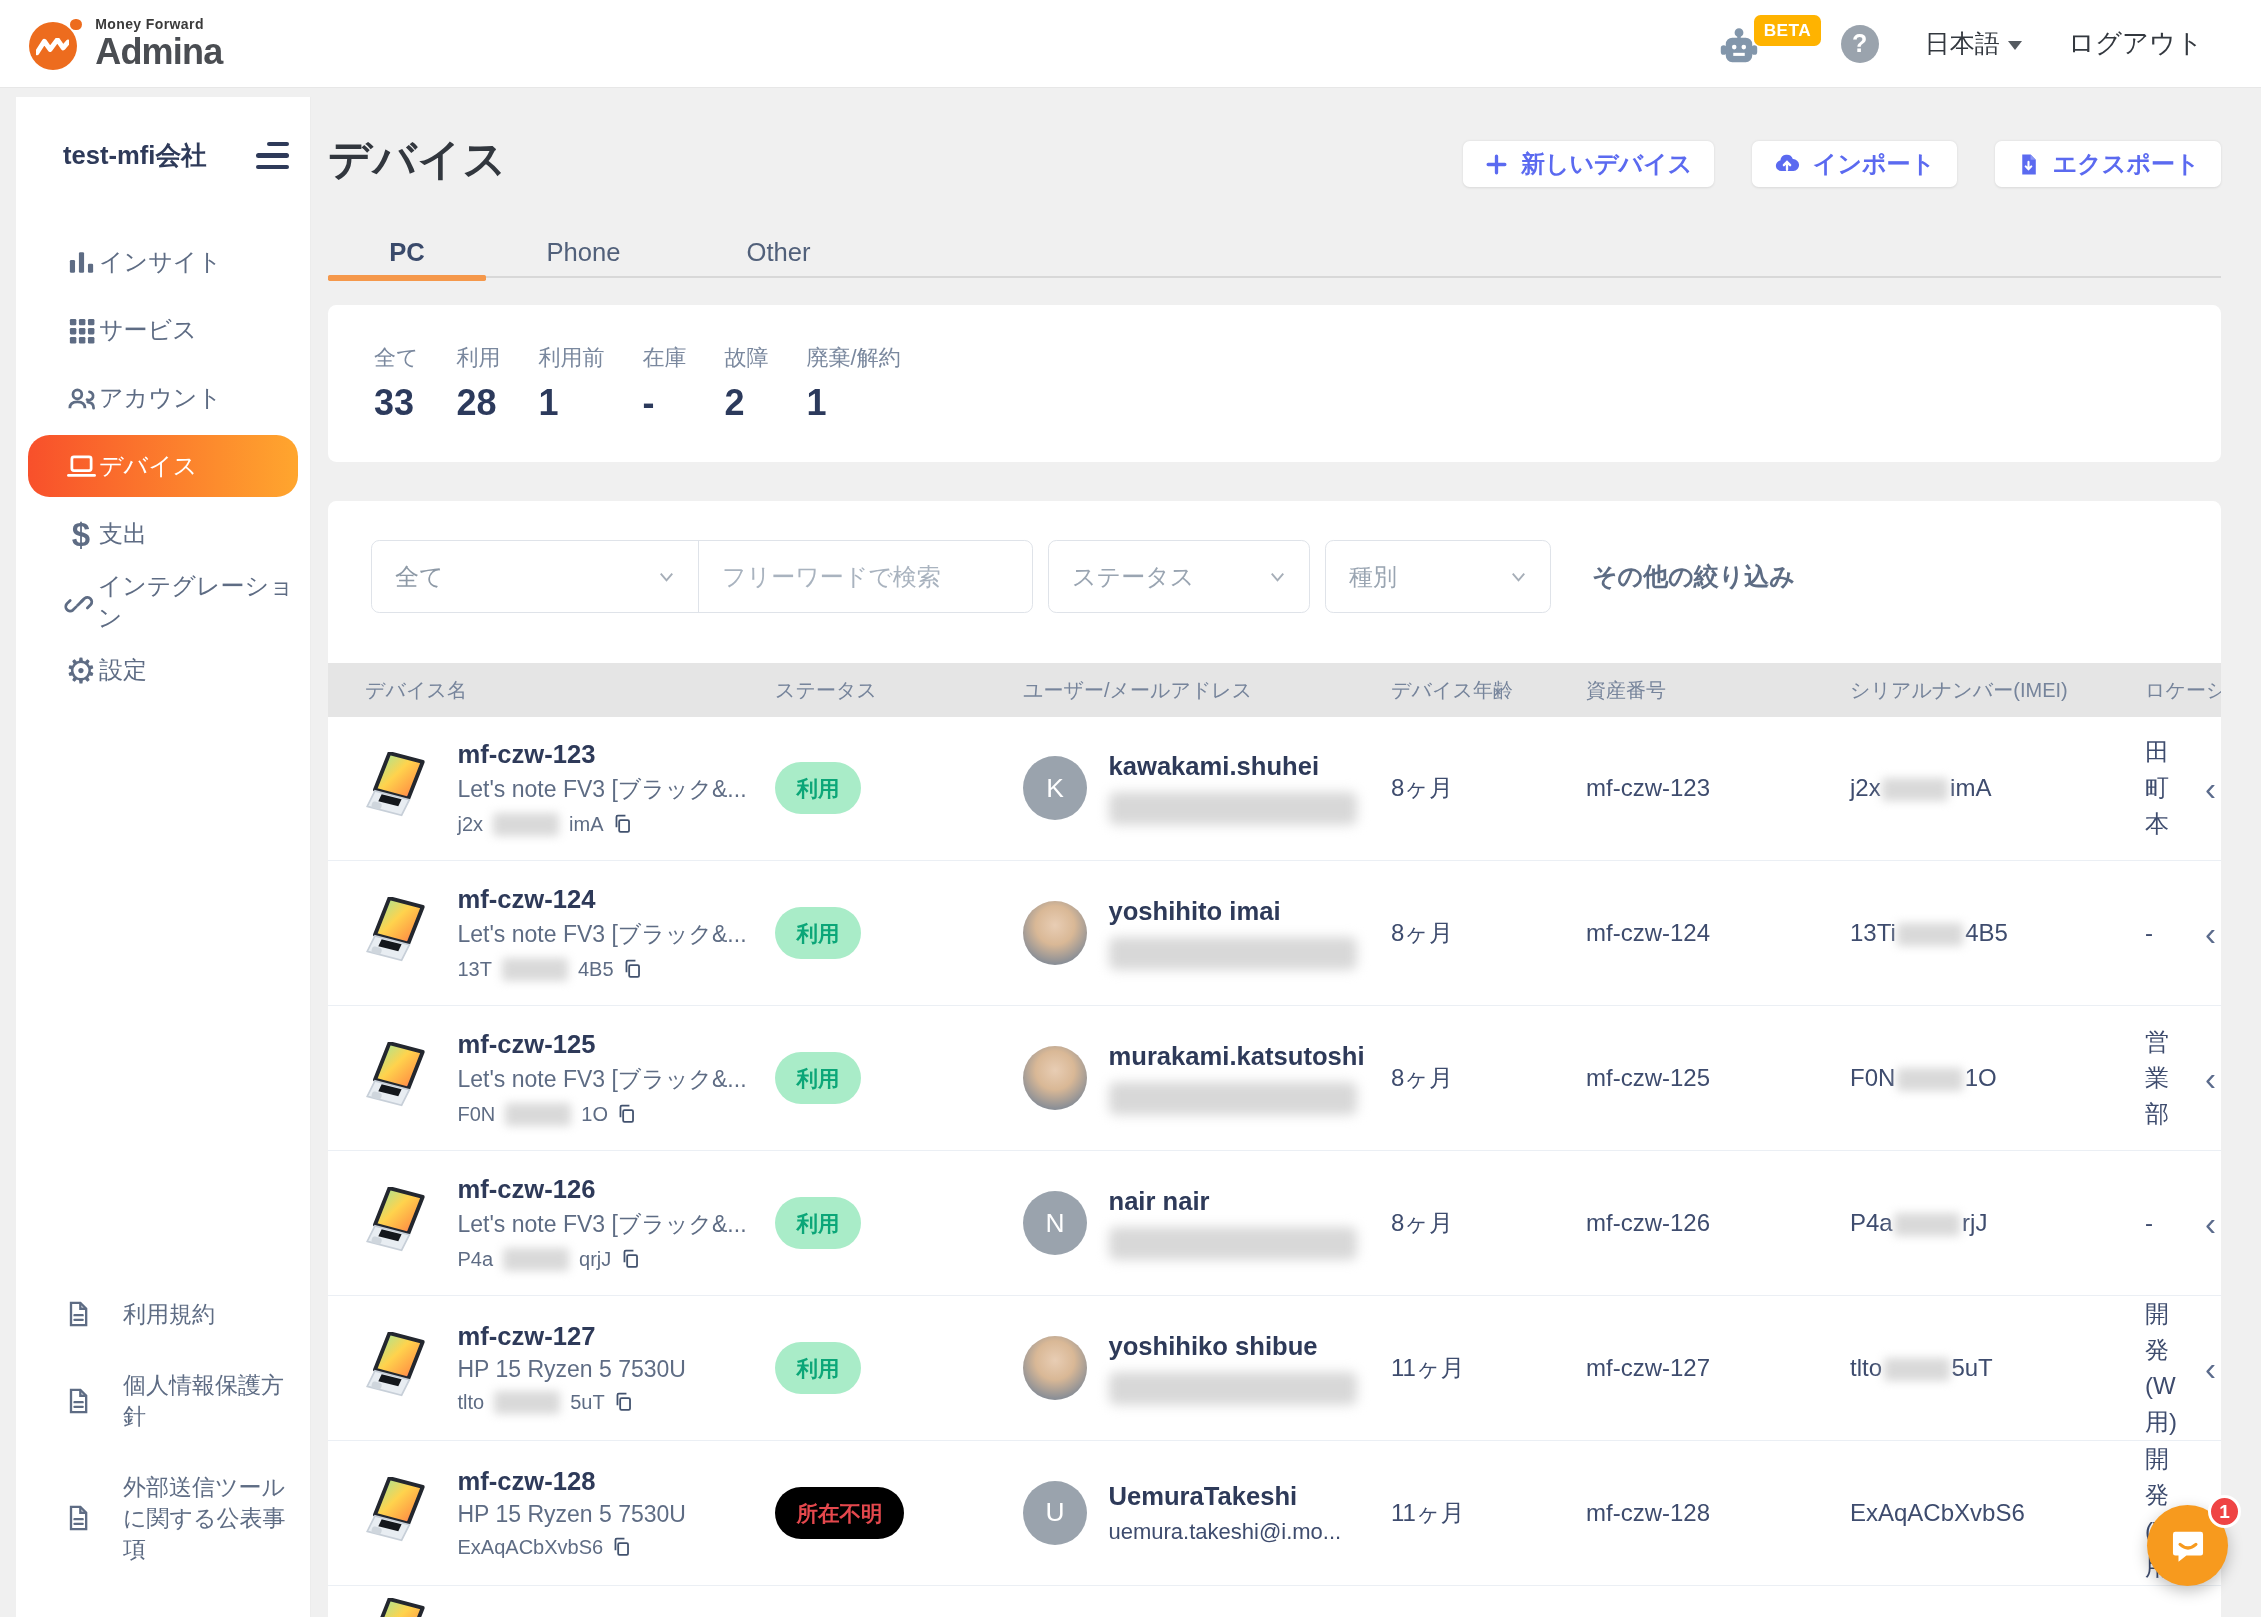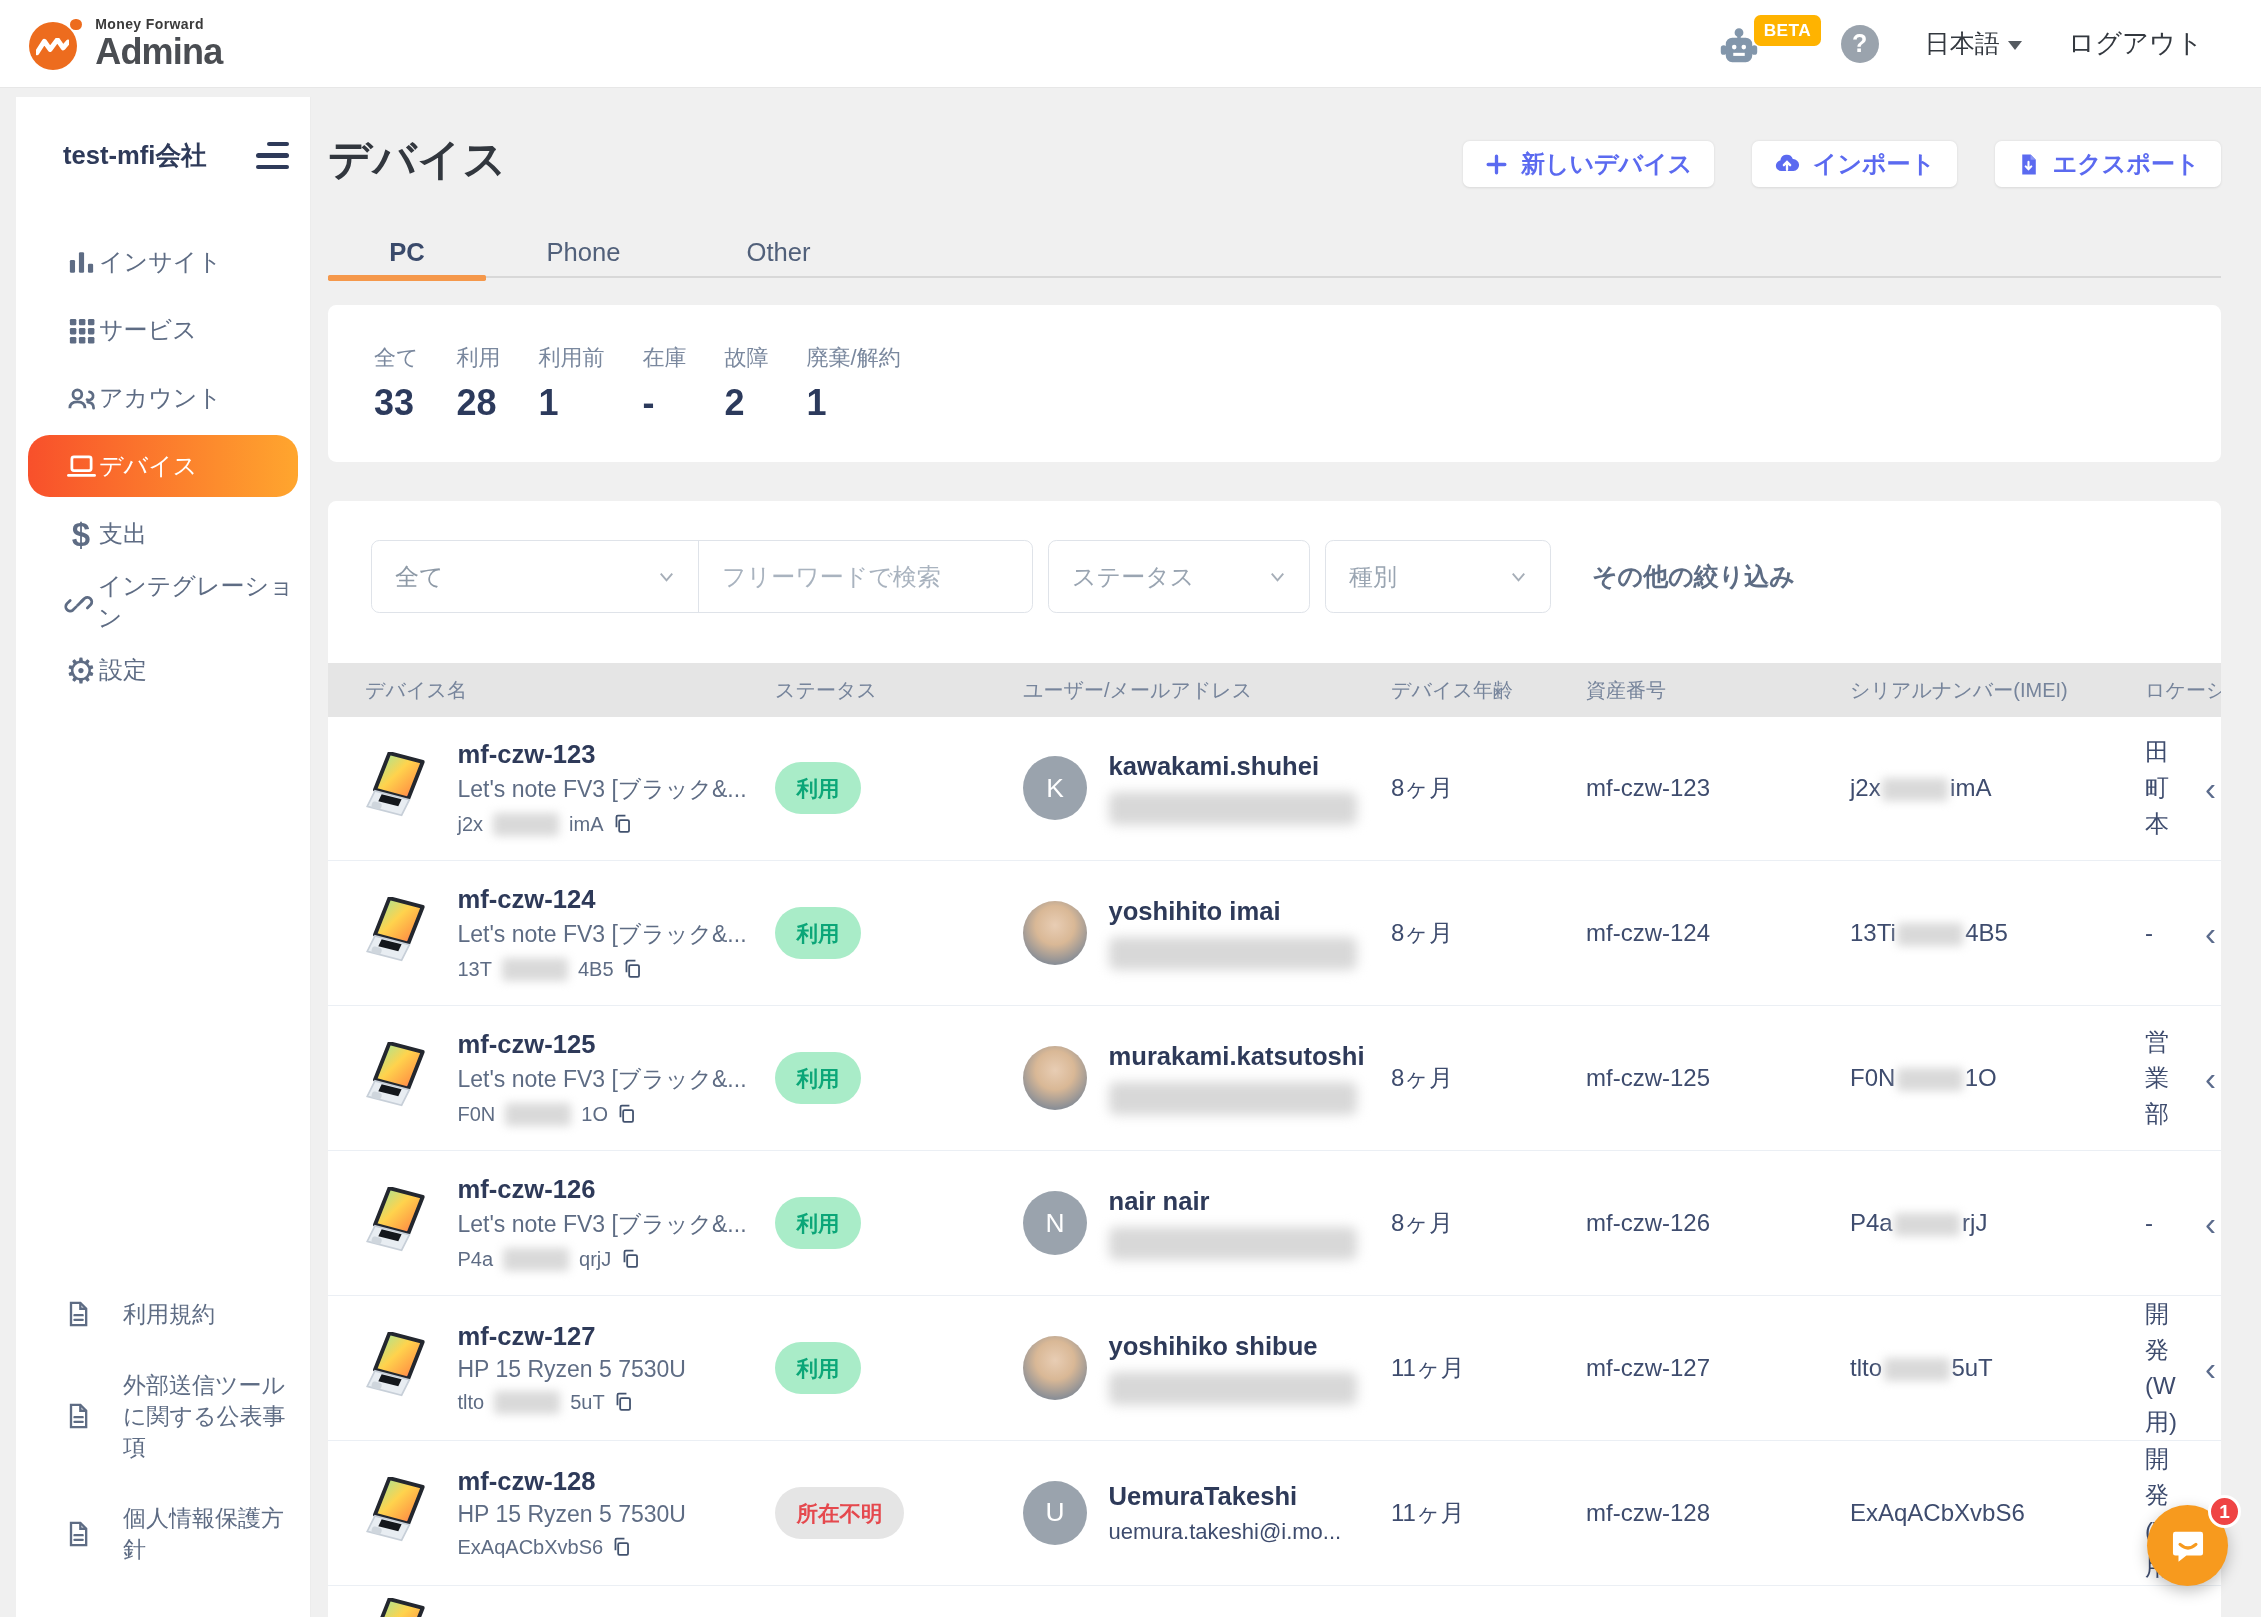--- a/index.html
+++ b/index.html
@@ -85,21 +85,21 @@
   .laptop { width:71px; height:71px; flex:none; }
   .dev-name { font-size:25.6px; font-weight:bold; color:#2E3A59; }
   .dev-model { font-size:23px; color:#5E6C84; margin-top:5px; white-space:nowrap; }
   .dev-serial { font-size:20px; color:#5E6C84; margin-top:7.4px; display:flex; align-items:center; gap:8.3px; }
   .blurbit { display:inline-block; width:73px; height:26.4px; background:#d9d9d9; border-radius:3.3px; filter:blur(5px); vertical-align:middle; margin:0 1.7px; }
   .blurbit.small { width:66px; height:23px; }
   .copy-icon { cursor:pointer; display:inline-flex; }
 
   .badge { display:inline-block; padding:11.6px 21.5px; border-radius:26.4px; font-size:21.5px; font-weight:bold; }
   .badge.active { background:#A9ECC8; color:#0CA678; }
-  .badge.missing { background:#e5e5e5; color:#E5484D; }
+  .badge.missing { background:#000000; color:#E5484D; }
 
   .user-cell { display:flex; align-items:center; gap:21.5px; padding-right:20px; }
   .avatar { width:64px; height:64px; border-radius:50%; flex:none; display:flex; align-items:center; justify-content:center; color:#fff; font-size:26.4px; background:#9AA3AD; }
   .avatar.photo { background:radial-gradient(circle at 50% 38%, #e8cdb4 0%, #d9b896 38%, #8b8f96 75%, #777d85 100%); }
   .user-name { font-size:25.6px; font-weight:bold; color:#2E3A59; max-width:272px; word-break:break-all; line-height:1.25; }
   .email-blur { width:248px; height:33px; border-radius:6.6px; background:#d8d8d8; filter:blur(5.8px); margin-top:8.3px; }
   .email-text { font-size:22px; color:#3E4C6E; margin-top:6.6px; }
 
   .loc-cell { line-height:1.5; padding-right:30px; overflow:hidden; }
   .row-chevron { position:absolute; right:5px; top:50%; transform:translateY(-50%); color:#5B6B8C; font-size:33px; line-height:1; cursor:pointer; }
@@ -249,34 +249,34 @@
         </div>
         <div class="foot-link">
           <span class="nicon">
             <svg width="28" height="28" viewBox="0 0 24 24" fill="none" stroke="currentColor" stroke-width="2">
               <path d="M6 2.5 h8 l5 5 V21.5 h-13 z"></path>
               <path d="M14 2.5 v5 h5"></path>
               <path d="M9 13 h7 M9 17 h7" stroke-linecap="round"></path>
             </svg>
           </span>
           <span>
-            <div>外部送信ツール</div>
-            <div>に関する公表事項</div>
+            <div>個人情報保護方針</div>
           </span>
         </div>
         <div class="foot-link">
           <span class="nicon">
             <svg width="28" height="28" viewBox="0 0 24 24" fill="none" stroke="currentColor" stroke-width="2">
               <path d="M6 2.5 h8 l5 5 V21.5 h-13 z"></path>
               <path d="M14 2.5 v5 h5"></path>
               <path d="M9 13 h7 M9 17 h7" stroke-linecap="round"></path>
             </svg>
           </span>
           <span>
-            <div>個人情報保護方針</div>
+            <div>外部送信ツール</div>
+            <div>に関する公表事項</div>
           </span>
         </div>
       </div>
   </div>
 
   <div class="main">
 
     <div class="page-head">
       <div class="page-title">デバイス</div>
       <div class="actions" id="actions">

